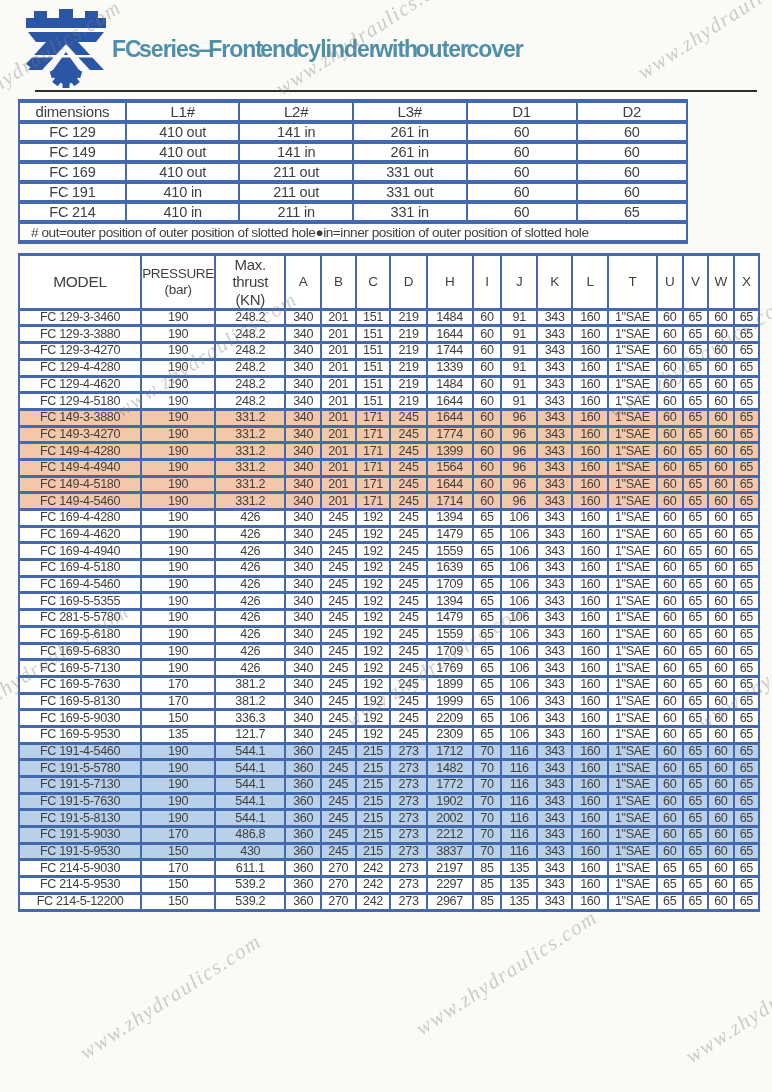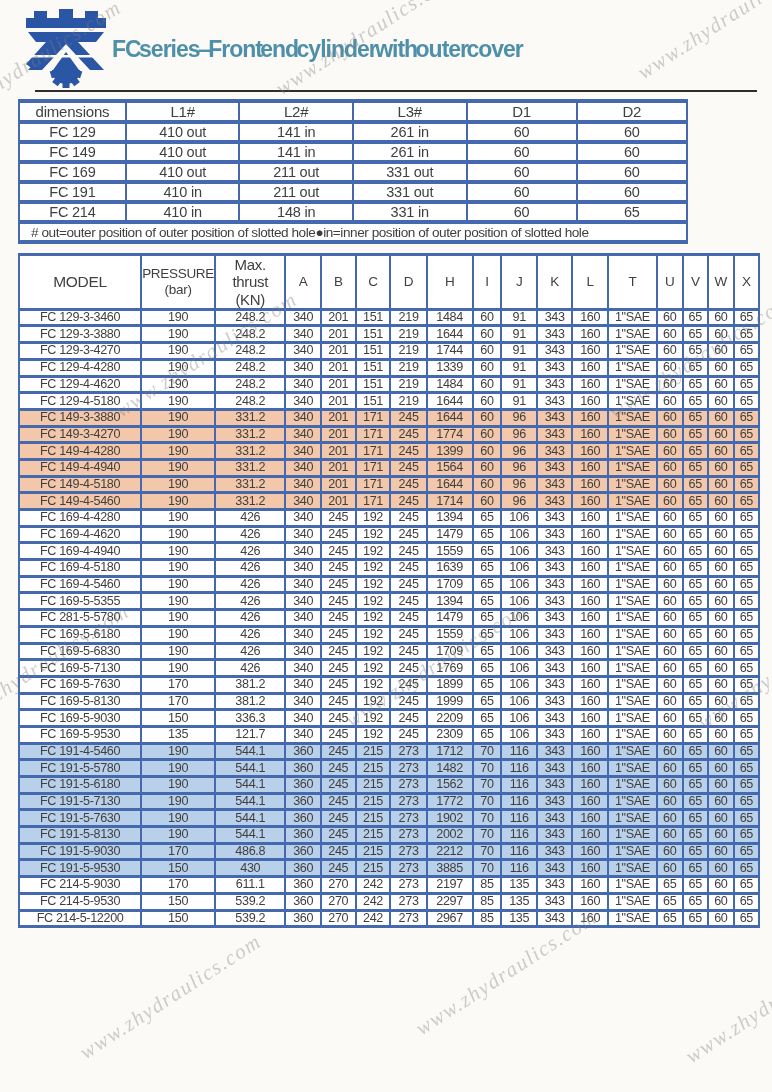--- a/index.html
+++ b/index.html
@@ -128,21 +128,21 @@
           <td>FC 191</td>
           <td>410 in</td>
           <td>211 out</td>
           <td>331 out</td>
           <td>60</td>
           <td>60</td>
         </tr>
         <tr>
           <td>FC 214</td>
           <td>410 in</td>
-          <td>148 in</td>
+          <td>211 in</td>
           <td>331 in</td>
           <td>60</td>
           <td>65</td>
         </tr>
       </tbody>
     <tfoot>
       <tr>
         <td class="note-cell" colspan="6"># out=outer position of outer position of slotted hole●in=inner position of outer position of slotted hole</td>
       </tr>
     </tfoot>
@@ -718,39 +718,20 @@
           <td>116</td>
           <td>343</td>
           <td>160</td>
           <td>1"SAE</td>
           <td>60</td>
           <td>65</td>
           <td>60</td>
           <td>65</td>
         </tr>
         <tr class="g-fc191">
-          <td>FC 191-5-6180</td>
-          <td>190</td>
-          <td>544.1</td>
-          <td>360</td>
-          <td>245</td>
-          <td>215</td>
-          <td>273</td>
-          <td>1562</td>
-          <td>70</td>
-          <td>116</td>
-          <td>343</td>
-          <td>160</td>
-          <td>1"SAE</td>
-          <td>60</td>
-          <td>65</td>
-          <td>60</td>
-          <td>65</td>
-        </tr>
-        <tr class="g-fc191">
           <td>FC 191-5-7130</td>
           <td>190</td>
           <td>544.1</td>
           <td>360</td>
           <td>245</td>
           <td>215</td>
           <td>273</td>
           <td>1772</td>
           <td>70</td>
           <td>116</td>
@@ -820,21 +801,21 @@
           <td>65</td>
         </tr>
         <tr class="g-fc191">
           <td>FC 191-5-9530</td>
           <td>150</td>
           <td>430</td>
           <td>360</td>
           <td>245</td>
           <td>215</td>
           <td>273</td>
-          <td>3885</td>
+          <td>3837</td>
           <td>70</td>
           <td>116</td>
           <td>343</td>
           <td>160</td>
           <td>1"SAE</td>
           <td>60</td>
           <td>65</td>
           <td>60</td>
           <td>65</td>
         </tr>

